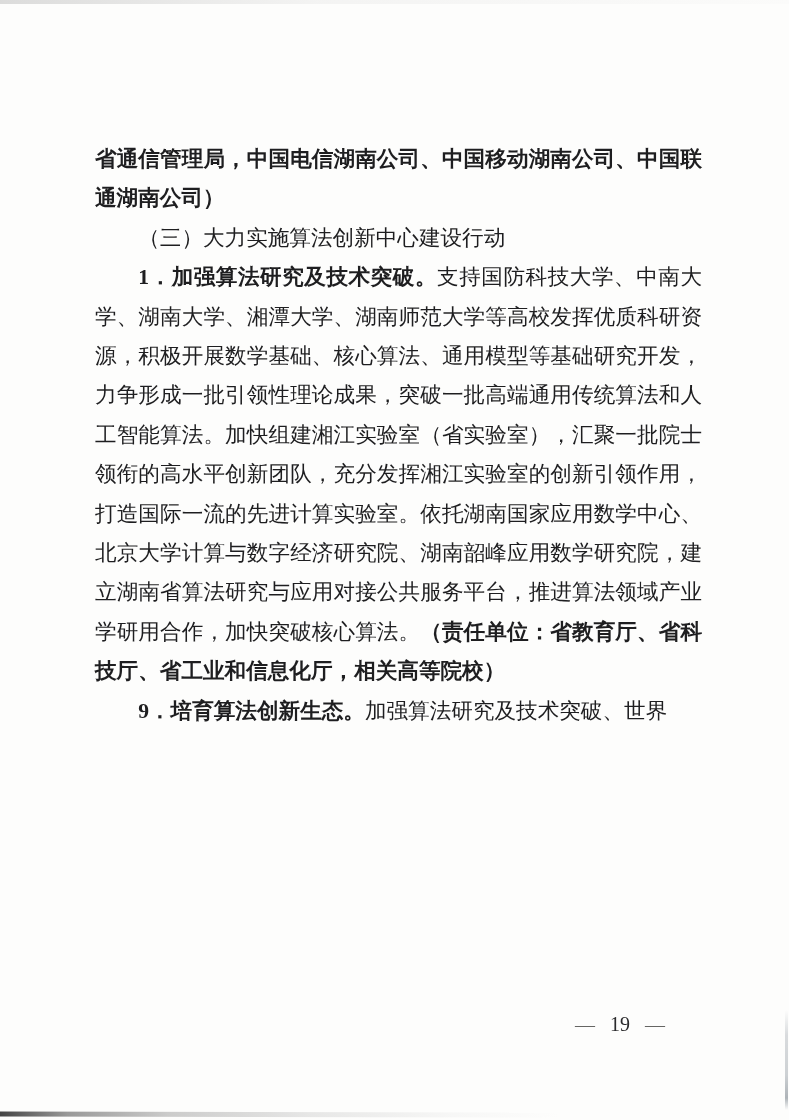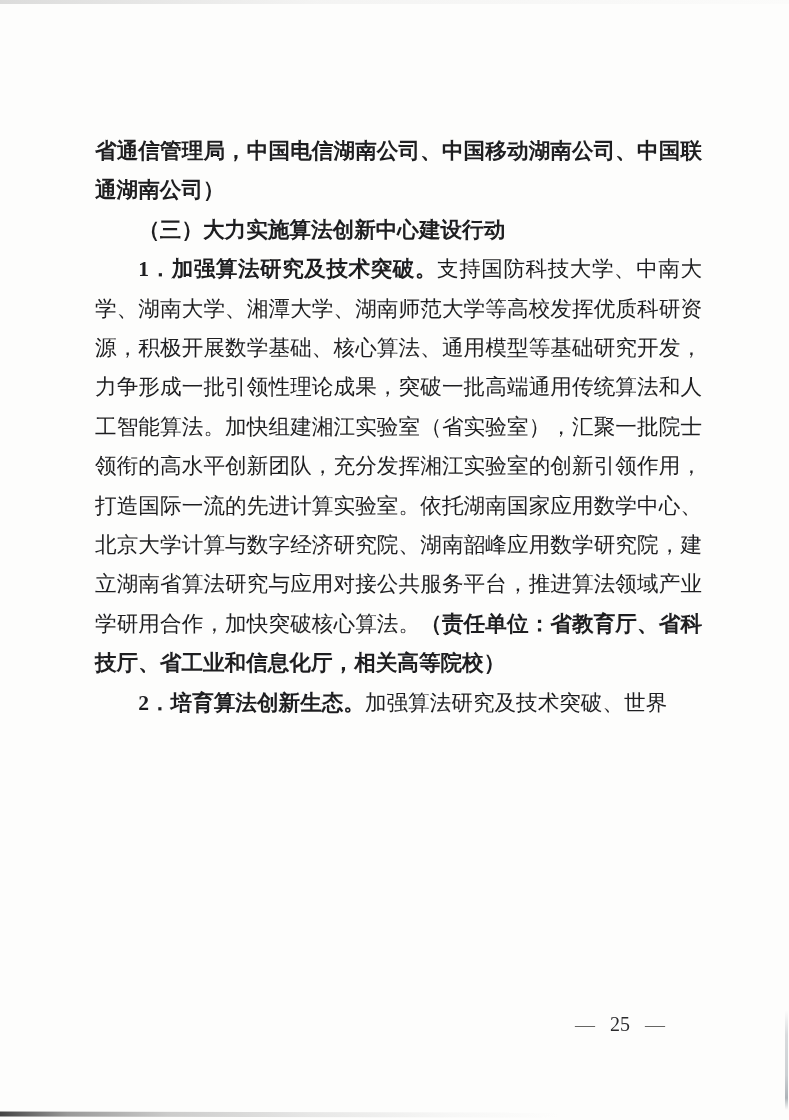--- a/index.html
+++ b/index.html
@@ -19,21 +19,21 @@
   
   .scan-edge-top {
     position: absolute;
     left: 0; top: 0;
     width: 100%; height: 4px;
     background: linear-gradient(to right, rgba(120,120,120,0.25), rgba(160,160,160,0.10) 40%, rgba(200,200,200,0.04));
   }
   .text-block {
     position: absolute;
     left: 95px;
-    top: 132px;
+    top: 140px;
     width: 607px;
     font-size: 21.6px;
     line-height: 39.4px;
     text-align: justify;
     text-justify: inter-character;
     letter-spacing: 0;
   }
   .text-block p {
     margin: 0;
     padding: 0;
@@ -41,21 +41,21 @@
   .text-block p.indent {
     text-indent: 43.2px; 
   }
   .run-normal {
     font-weight: 400;
   }
   .run-bold {
     font-weight: 700; 
   }
   .run-heading {
-    font-weight: 700; 
+    font-weight: 400; 
     margin-top: 46px;
   }
   .run-kai {
     font-weight: 600; 
   }
   .page-number {
     position: absolute;
     left: 560px;
     top: 1013px;
     width: 120px;
@@ -111,26 +111,26 @@
 
   <div class="text-block">
 
     <p><span class="run-kai">省通信管理局，中国电信湖南公司、中国移动湖南公司、中国联通湖南公司）</span></p>
 
 
     <p class="indent"><span class="run-heading">（三）大力实施算法创新中心建设行动</span></p>
 
     <p class="indent"><span class="run-bold">1．加强算法研究及技术突破。</span><span class="run-normal">支持国防科技大学、中南大学、湖南大学、湘潭大学、湖南师范大学等高校发挥优质科研资源，积极开展数学基础、核心算法、通用模型等基础研究开发，力争形成一批引领性理论成果，突破一批高端通用传统算法和人工智能算法。加快组建湘江实验室（省实验室），汇聚一批院士领衔的高水平创新团队，充分发挥湘江实验室的创新引领作用，打造国际一流的先进计算实验室。依托湖南国家应用数学中心、北京大学计算与数字经济研究院、湖南韶峰应用数学研究院，建立湖南省算法研究与应用对接公共服务平台，推进算法领域产业学研用合作，加快突破核心算法。</span><span class="run-kai">（责任单位：省教育厅、省科技厅、省工业和信息化厅，相关高等院校）</span></p>
 
-    <p class="indent"><span class="run-bold">2．培育算法创新生态。</span><span class="run-normal">加强算法研究及技术突破、世界</span></p>
+    <p class="indent"><span class="run-bold">9．培育算法创新生态。</span><span class="run-normal">加强算法研究及技术突破、世界</span></p>
 
   </div>
 
   <div class="page-number">
     <span class="dash">—</span>
-    <span class="num">25</span>
+    <span class="num">19</span>
     <span class="dash">—</span>
   </div>
 
   <div class="scan-shadow-bottom"></div>
   <div class="scan-line-right"></div>
 
 </div>
 
 </body></html>

